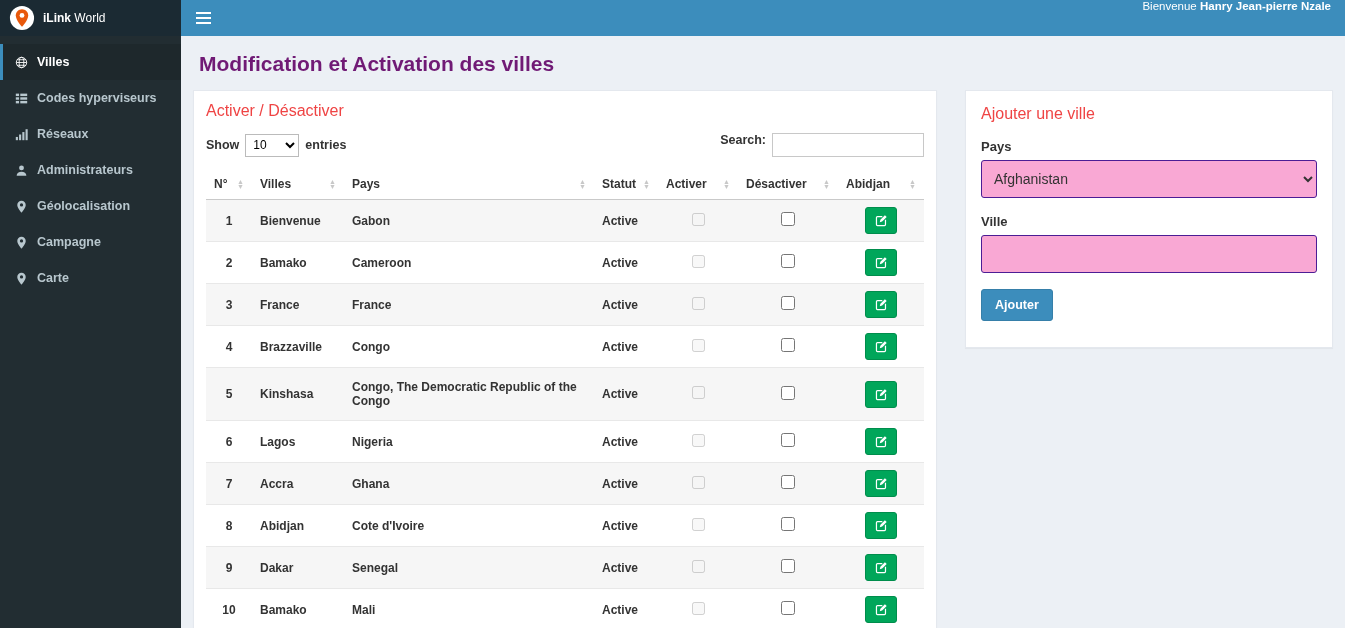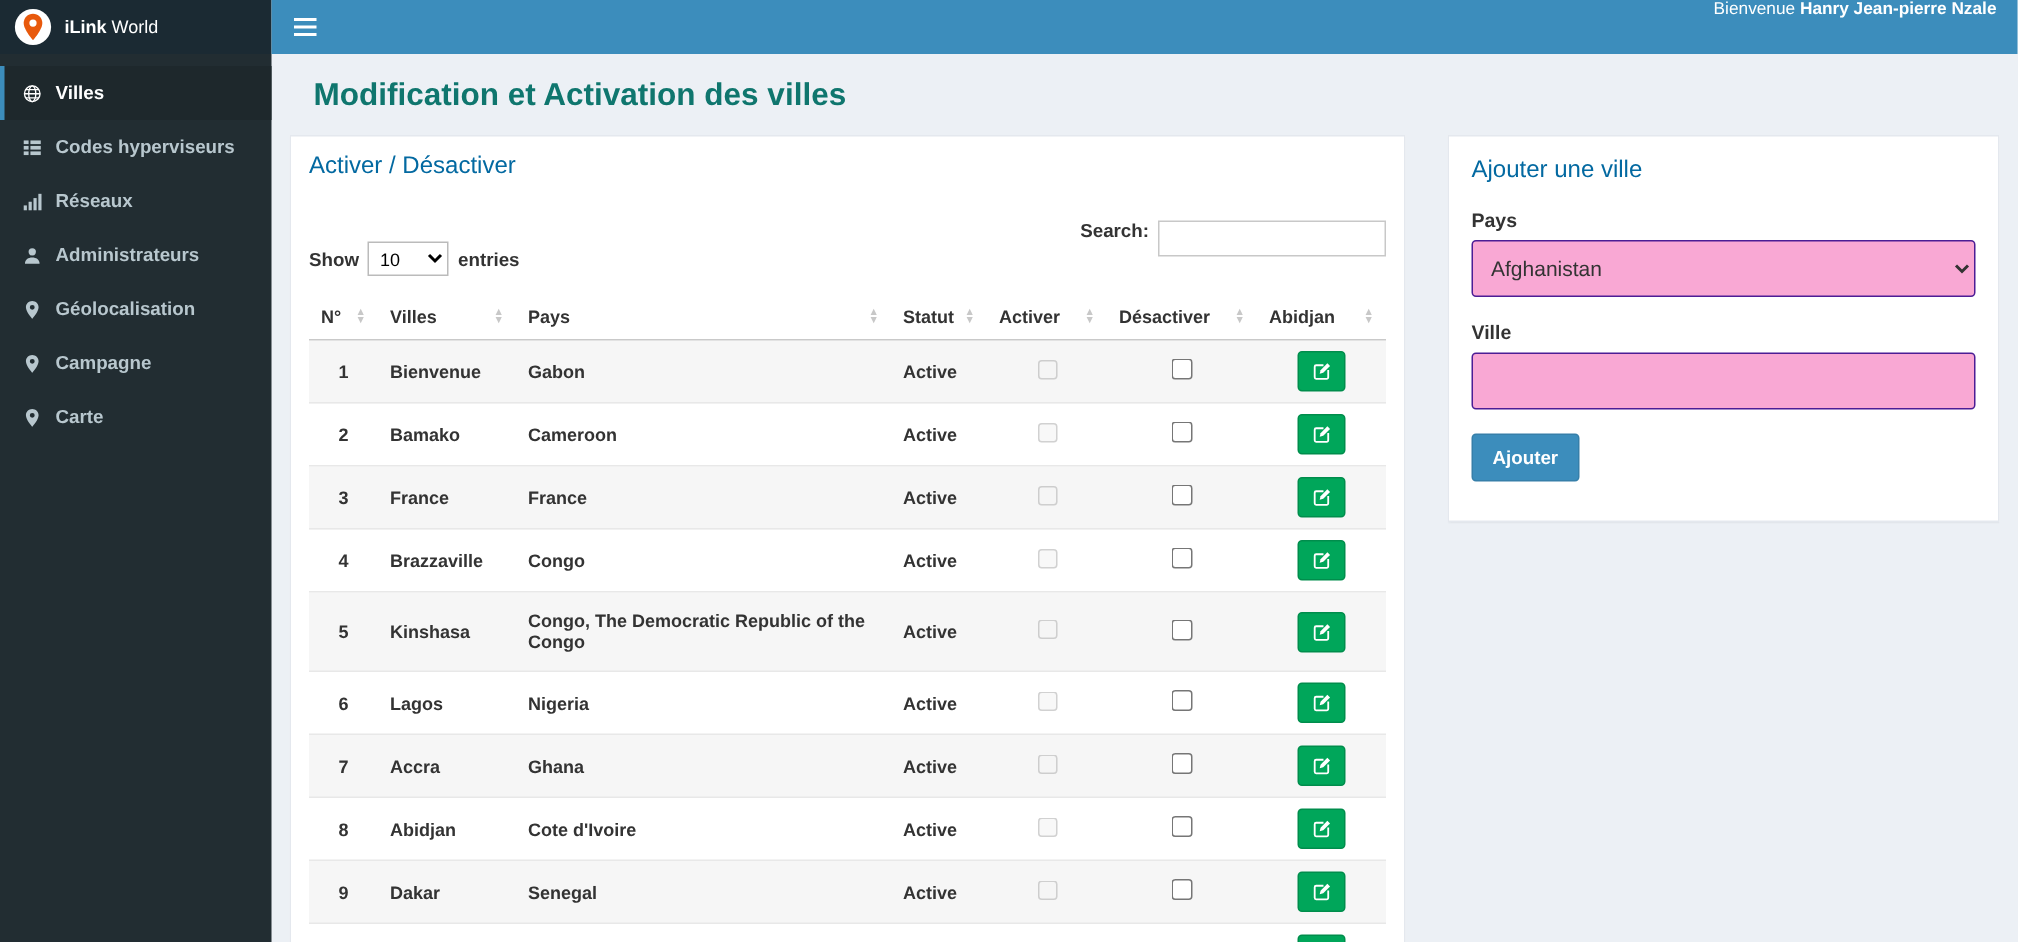--- a/index.html
+++ b/index.html
@@ -22,29 +22,29 @@
   
   .sidebar { position:absolute; top:36px; left:0; width:181px; height:592px; background:#222d32; z-index:10; }
   .menu { padding-top:8px; }
   .menu-item { display:flex; align-items:center; gap:9px; padding:11px 15px; color:#b8c7ce;
     font-size:12.5px; font-weight:600; cursor:pointer; }
   .menu-item.active { background:#1e282c; color:#fff; border-left:3px solid #3c8dbc; padding-left:12px; }
   .menu-item svg { width:13px; height:13px; flex:0 0 13px; }
 
   
   .main { position:absolute; top:36px; left:181px; width:1164px; height:592px; padding:12px 12px 0 12px; }
-  .page-title { font-size:21px; font-weight:600; color:#0f766e; margin:4px 0 14px 16px; }
+  .page-title { font-size:21px; font-weight:600; color:#701a75; margin:4px 0 14px 6px; }
   .content { display:flex; align-items:flex-start; gap:28px; }
   .box { background:#fff; border:1px solid #e4e8ee; box-shadow:0 1px 1px rgba(0,0,0,.04); }
-  .box-title { font-size:16px; font-weight:500; color:#0369a1; }
+  .box-title { font-size:16px; font-weight:500; color:#ef4444; }
 
   
   .table-box { width:744px; padding:11px 12px 14px 12px; }
   .dt-top { display:flex; justify-content:space-between; align-items:center; margin:13px 0 12px 0; }
-  .dt-length { font-size:12.5px; font-weight:600; display:flex; align-items:center; gap:6px;margin-top:28px; }
+  .dt-length { font-size:12.5px; font-weight:600; display:flex; align-items:center; gap:6px; }
   .dt-length select { font-size:12px; padding:2px 3px; border:1px solid #bbb; background:#fff; height:23px; width:54px; font-family:"Liberation Sans",sans-serif; }
   .dt-search { font-size:12.5px; font-weight:600; display:flex; align-items:flex-start; gap:6px; }
   .dt-search input { width:152px; height:24px; border:1px solid #c8c8c8; padding:2px 6px; font-size:12px; font-family:"Liberation Sans",sans-serif; }
 
   table.dt { width:100%; border-collapse:collapse; table-layout:fixed; }
   table.dt th { font-size:12px; font-weight:bold; color:#333; text-align:left;
     padding:8px 8px; border-bottom:1px solid #c9c9c9; cursor:pointer; }
   table.dt th .th-inner { display:flex; align-items:center; justify-content:space-between; gap:4px; }
   .sort-icon { display:inline-flex; flex-direction:column; color:#c8c8c8; font-size:7px; line-height:5px; }
   table.dt td { font-size:12px; font-weight:600; color:#333; padding:12px 8px; border-top:1px solid #e8e8e8; }

